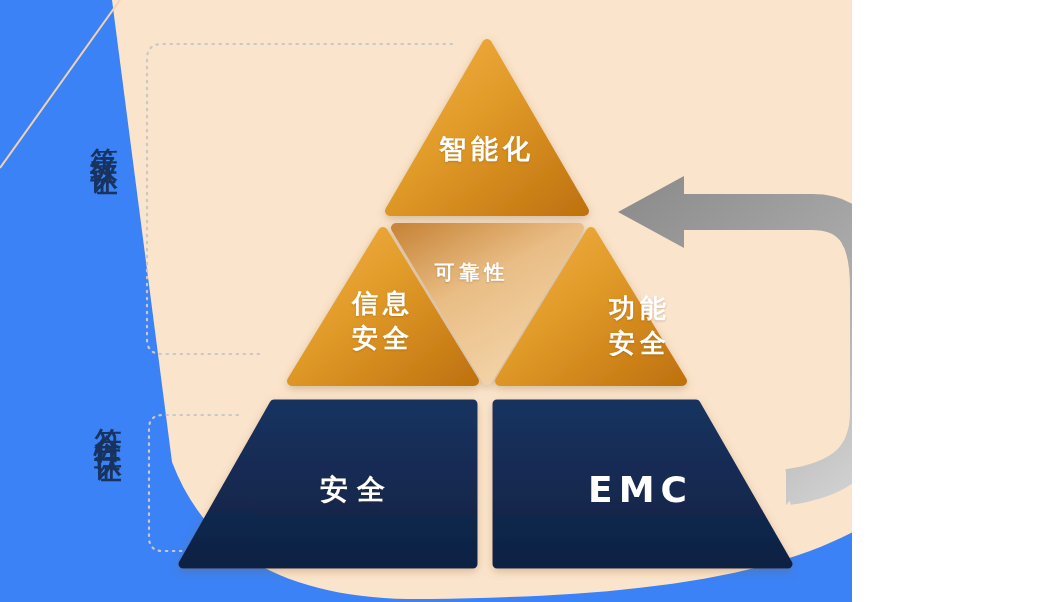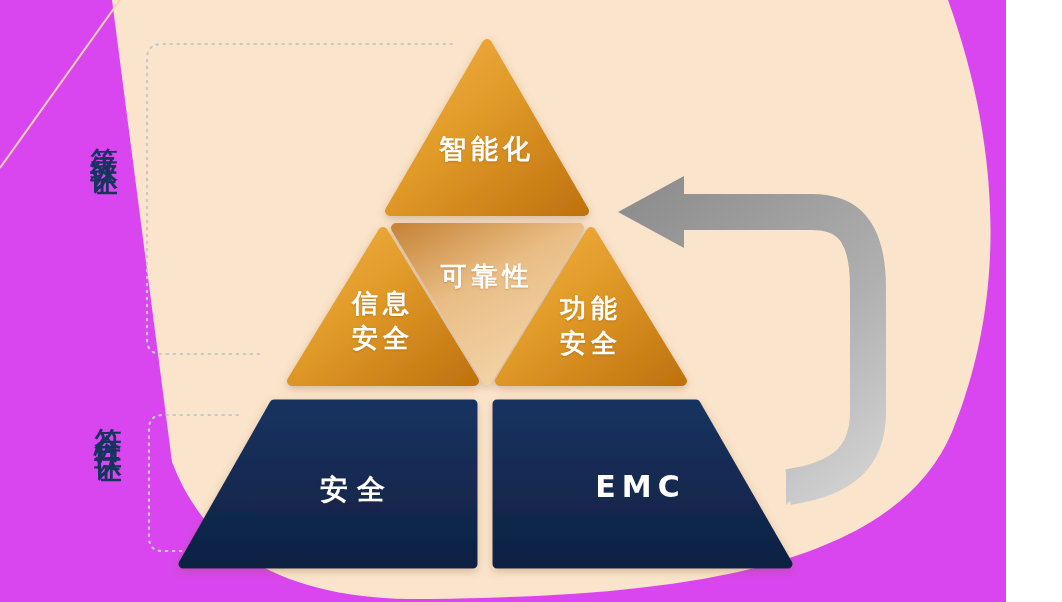--- a/index.html
+++ b/index.html
@@ -3,24 +3,24 @@
 <meta charset="utf-8">
 <style>
   html, body {
     margin: 0;
     padding: 0;
     background: #ffffff;
     font-family: "DejaVu Sans", "Liberation Sans", sans-serif;
   }
   #canvas {
     position: relative;
-    width: 1006px;
+    width: 852px;
     height: 602px;
     overflow: hidden;
-    background: #d946ef;
+    background: #3b82f6;
   }
   svg.layer {
     position: absolute;
     left: 0;
     top: 0;
   }
   .z0 { z-index: 0; }
   .z1 { z-index: 1; }
   .z2 { z-index: 2; }
   .lbl {
@@ -39,25 +39,25 @@
     z-index: 3;
     color: #17335e;
     font-weight: bold;
     font-size: 27px;
     writing-mode: vertical-rl;
     text-orientation: upright;
     letter-spacing: 7px;
     user-select: none;
   }
   #t-top      { left: 387px; top: 131px; width: 200px; font-size: 27px; }
-  #t-center   { left: 387px; top: 259px; width: 200px; font-size: 26px; }
+  #t-center   { left: 372px; top: 259px; width: 200px; font-size: 20px; }
   #t-midleft  { left: 303px; top: 286px; width: 160px; font-size: 26px; line-height: 1.35; }
-  #t-midright { left: 511px; top: 291px; width: 160px; font-size: 26px; line-height: 1.35; }
+  #t-midright { left: 511px; top: 291px; width: 160px; font-size: 26px; line-height: 1.35; text-align: right; }
   #t-botleft  { left: 277px; top: 471px; width: 160px; font-size: 28px; letter-spacing: 9px; }
-  #t-botright { left: 558px; top: 469px; width: 165px; font-size: 30px; letter-spacing: 6px; text-shadow: none; }
+  #t-botright { left: 558px; top: 469px; width: 165px; font-size: 36px; letter-spacing: 6px; text-shadow: none; }
   #s-top      { left: 86px;  top: 126px; height: 150px; }
   #s-bottom   { left: 90px;  top: 406px; height: 180px; }
 </style>
 </head>
 <body>
 
 <div id="canvas">
 
   <svg class="layer z0" width="1062" height="602" viewBox="0 0 1062 602">
     <path d="M 112 0

